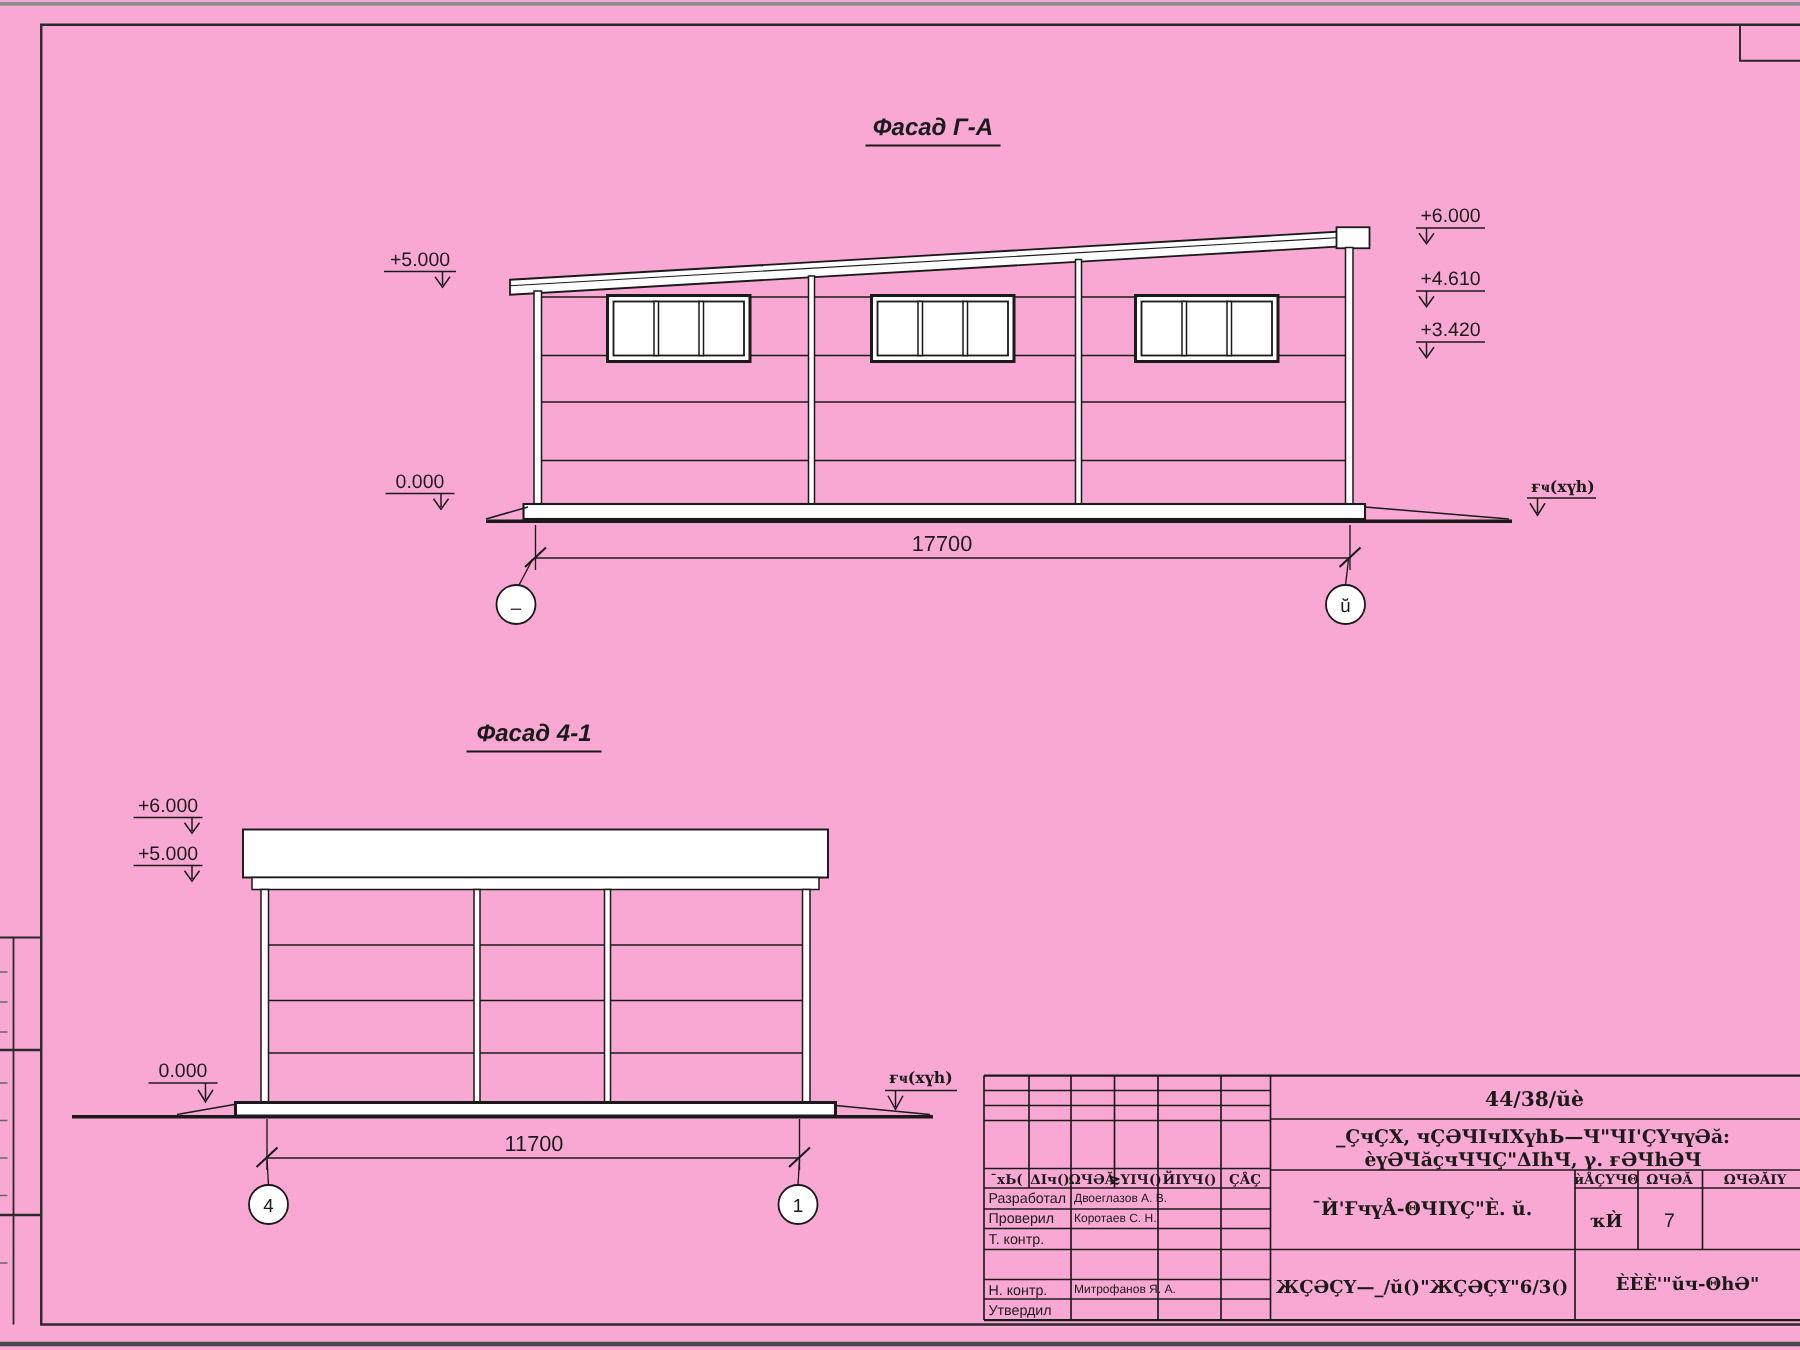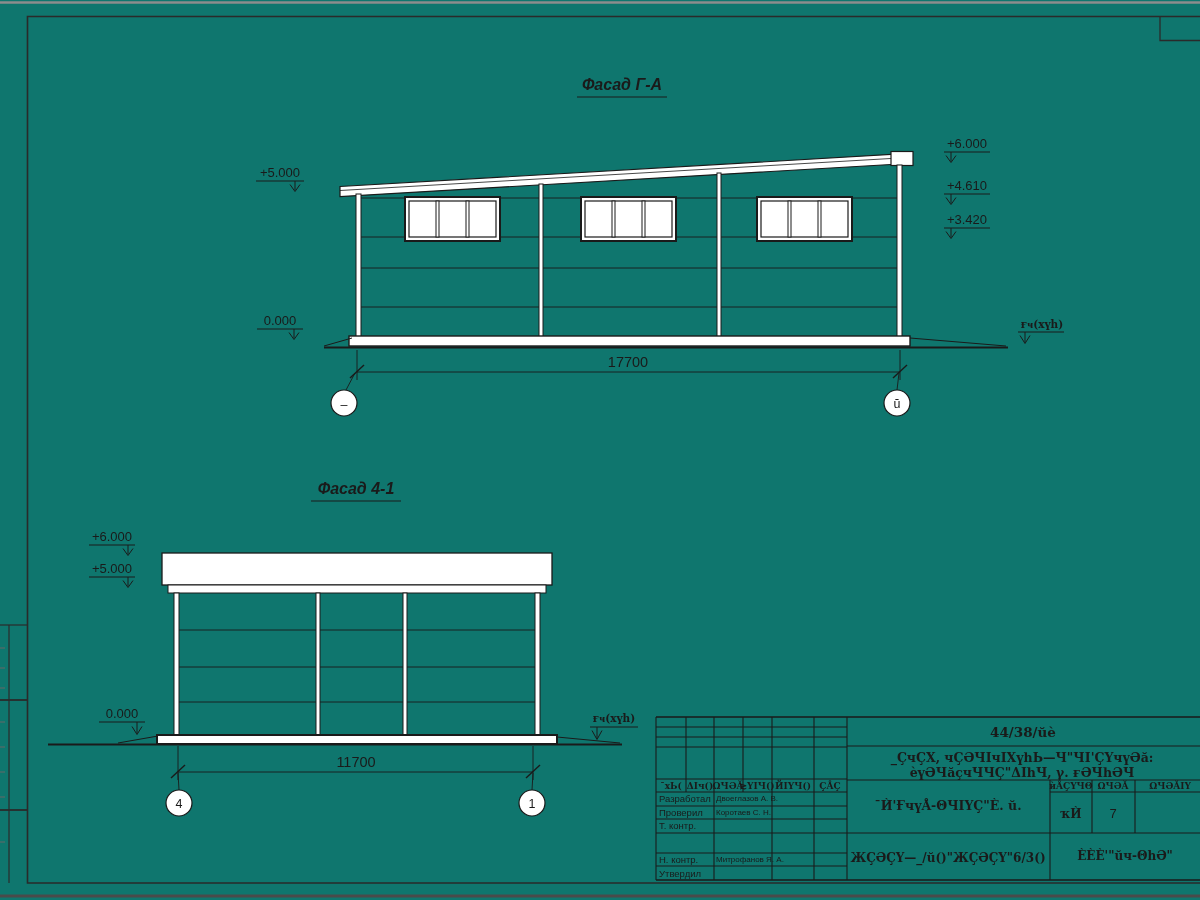--- a/index.html
+++ b/index.html
@@ -1,16 +1,16 @@
 <!DOCTYPE html>
 <html><head>
 <meta charset="utf-8">
 <style>
   html,body{margin:0;padding:0;background:#fff;}
-  .sheet{position:relative;width:1200px;height:900px;background:#0f766e;overflow:hidden;
+  .sheet{position:relative;width:1200px;height:900px;background:#f9a8d4;overflow:hidden;
          font-family:"Liberation Sans",sans-serif;}
   svg{display:block}
   svg text{fill:#1a1a1a;font-family:"Liberation Sans",sans-serif;}
   .t-title{font-size:16px;font-style:italic;font-weight:bold;}
   .t-dim{font-size:14.5px;}
   .t-elev{font-size:13px;}
   .t-axis{font-size:12.5px;}
   .t-role{font-size:9.5px;}
   .t-name{font-size:8px;}
   .t-garb{font-family:"DejaVu Serif",serif;font-weight:bold;}

